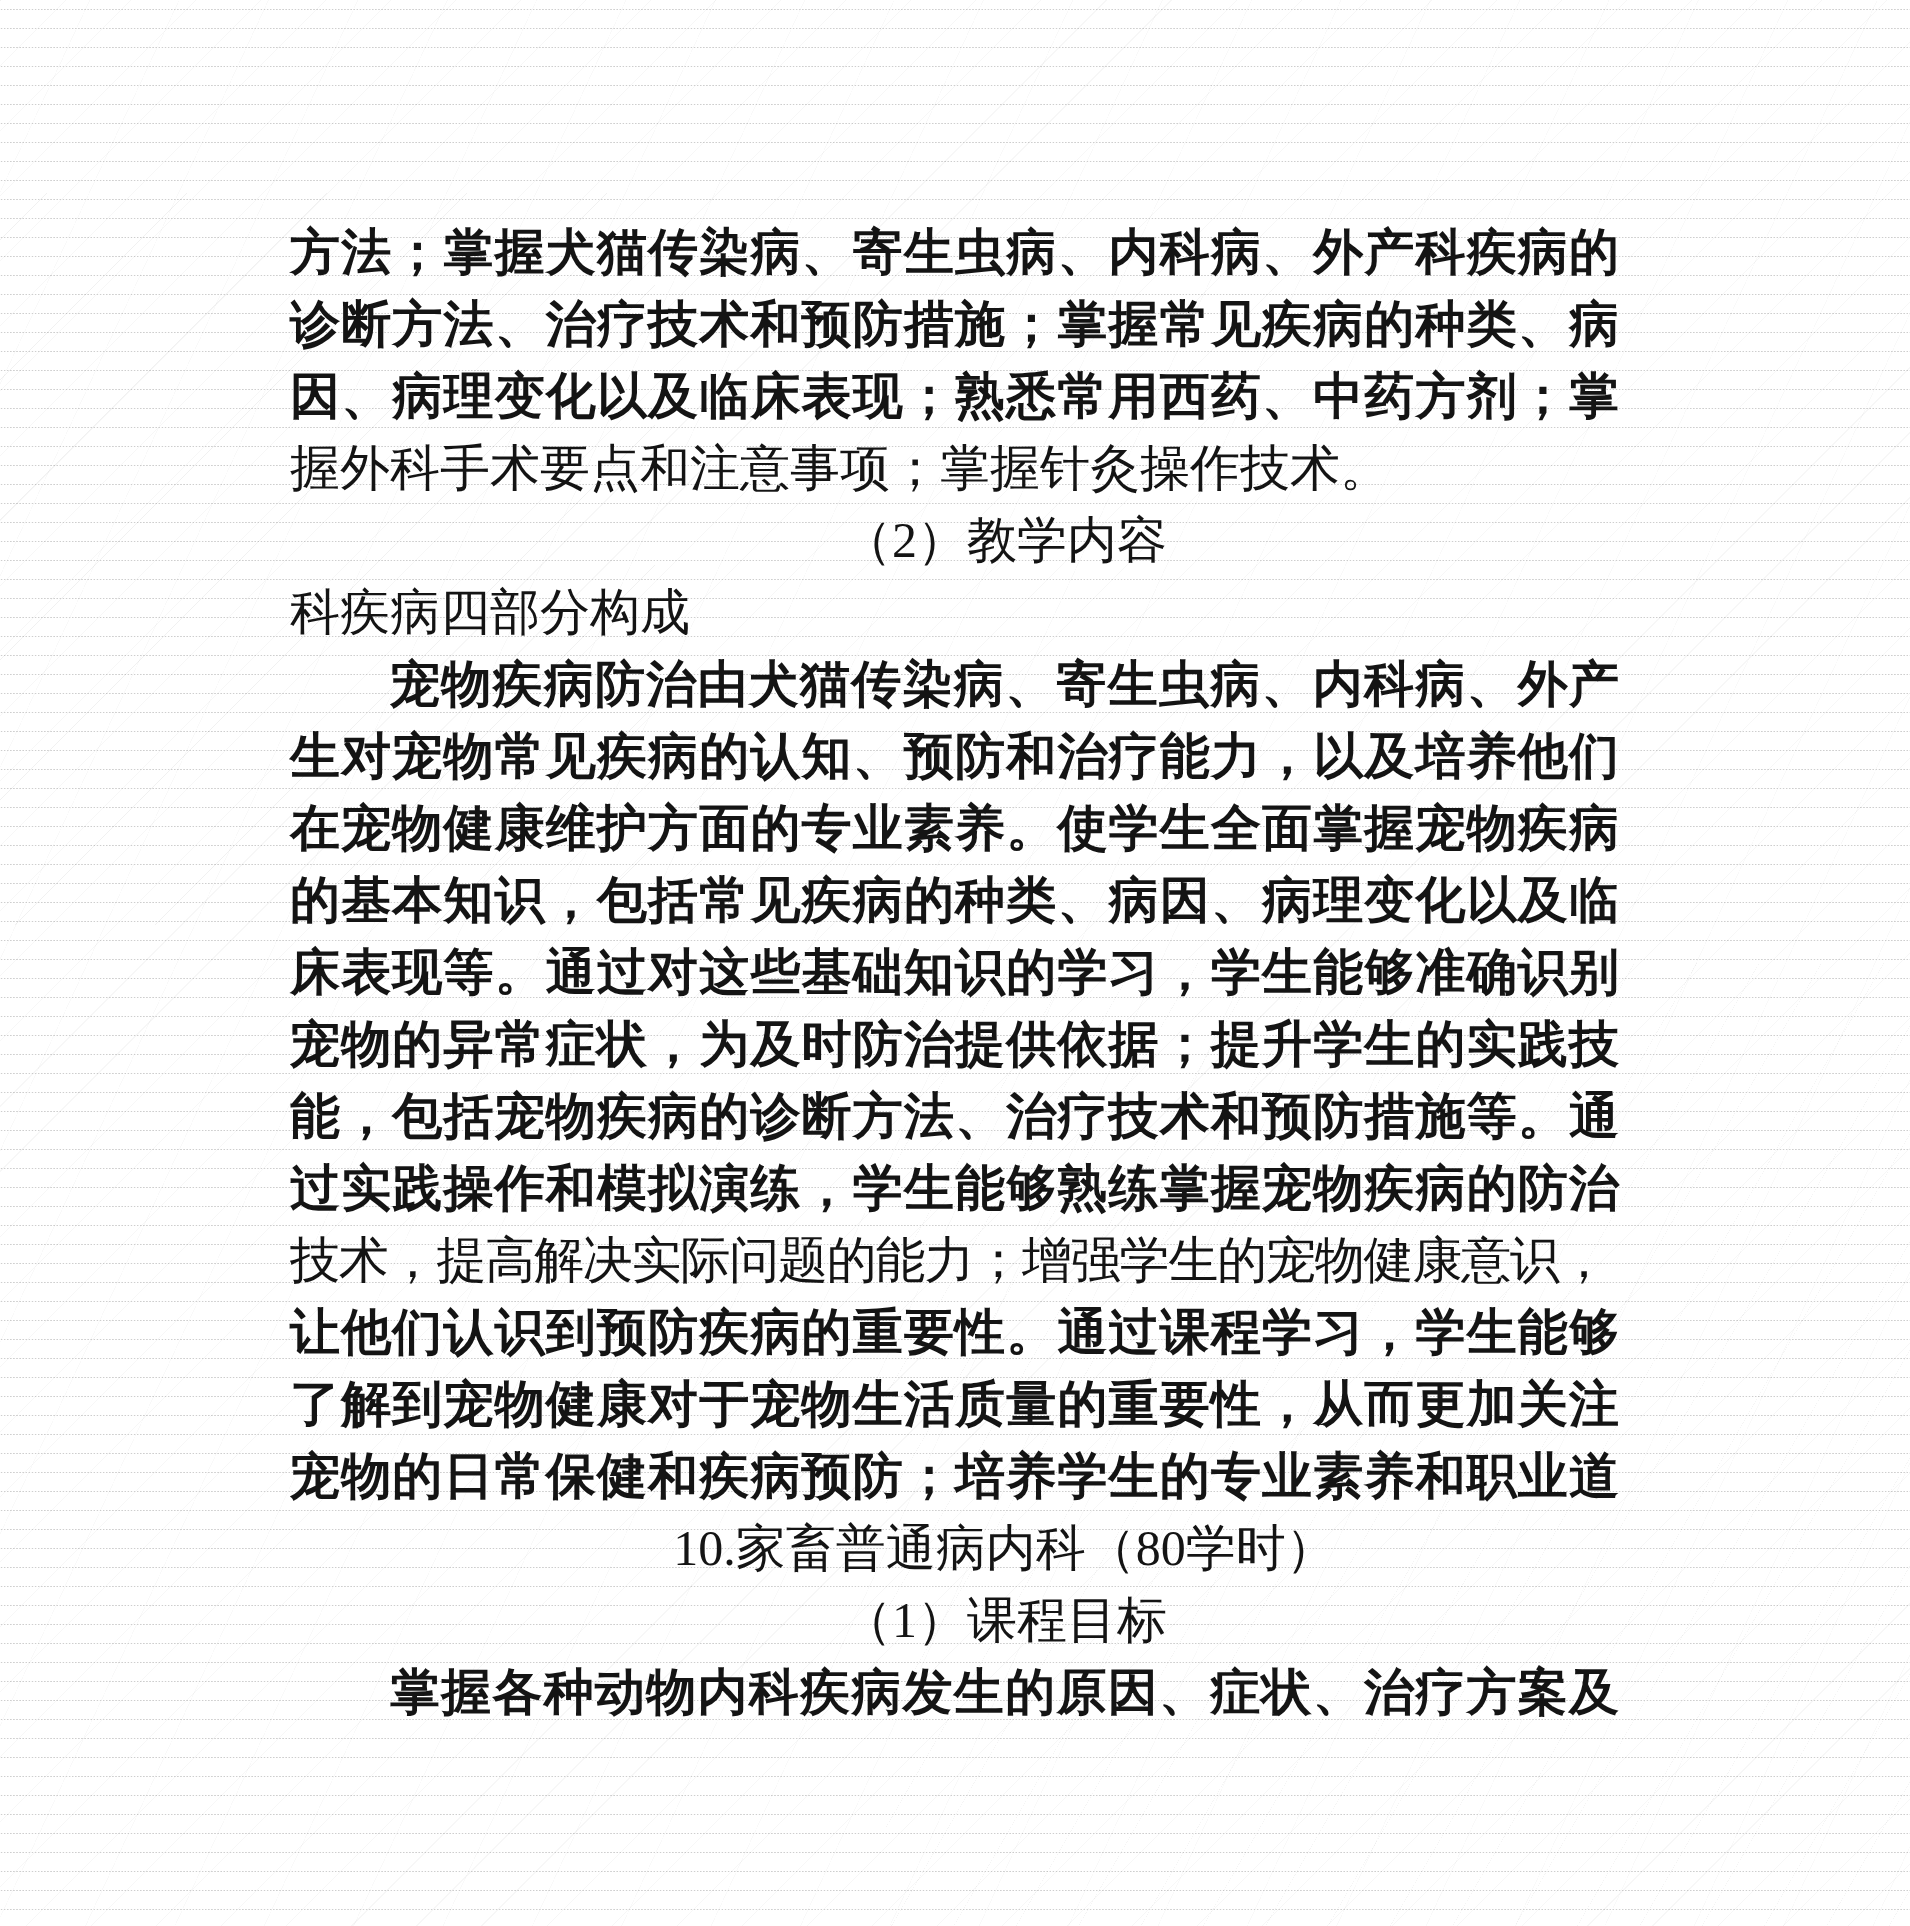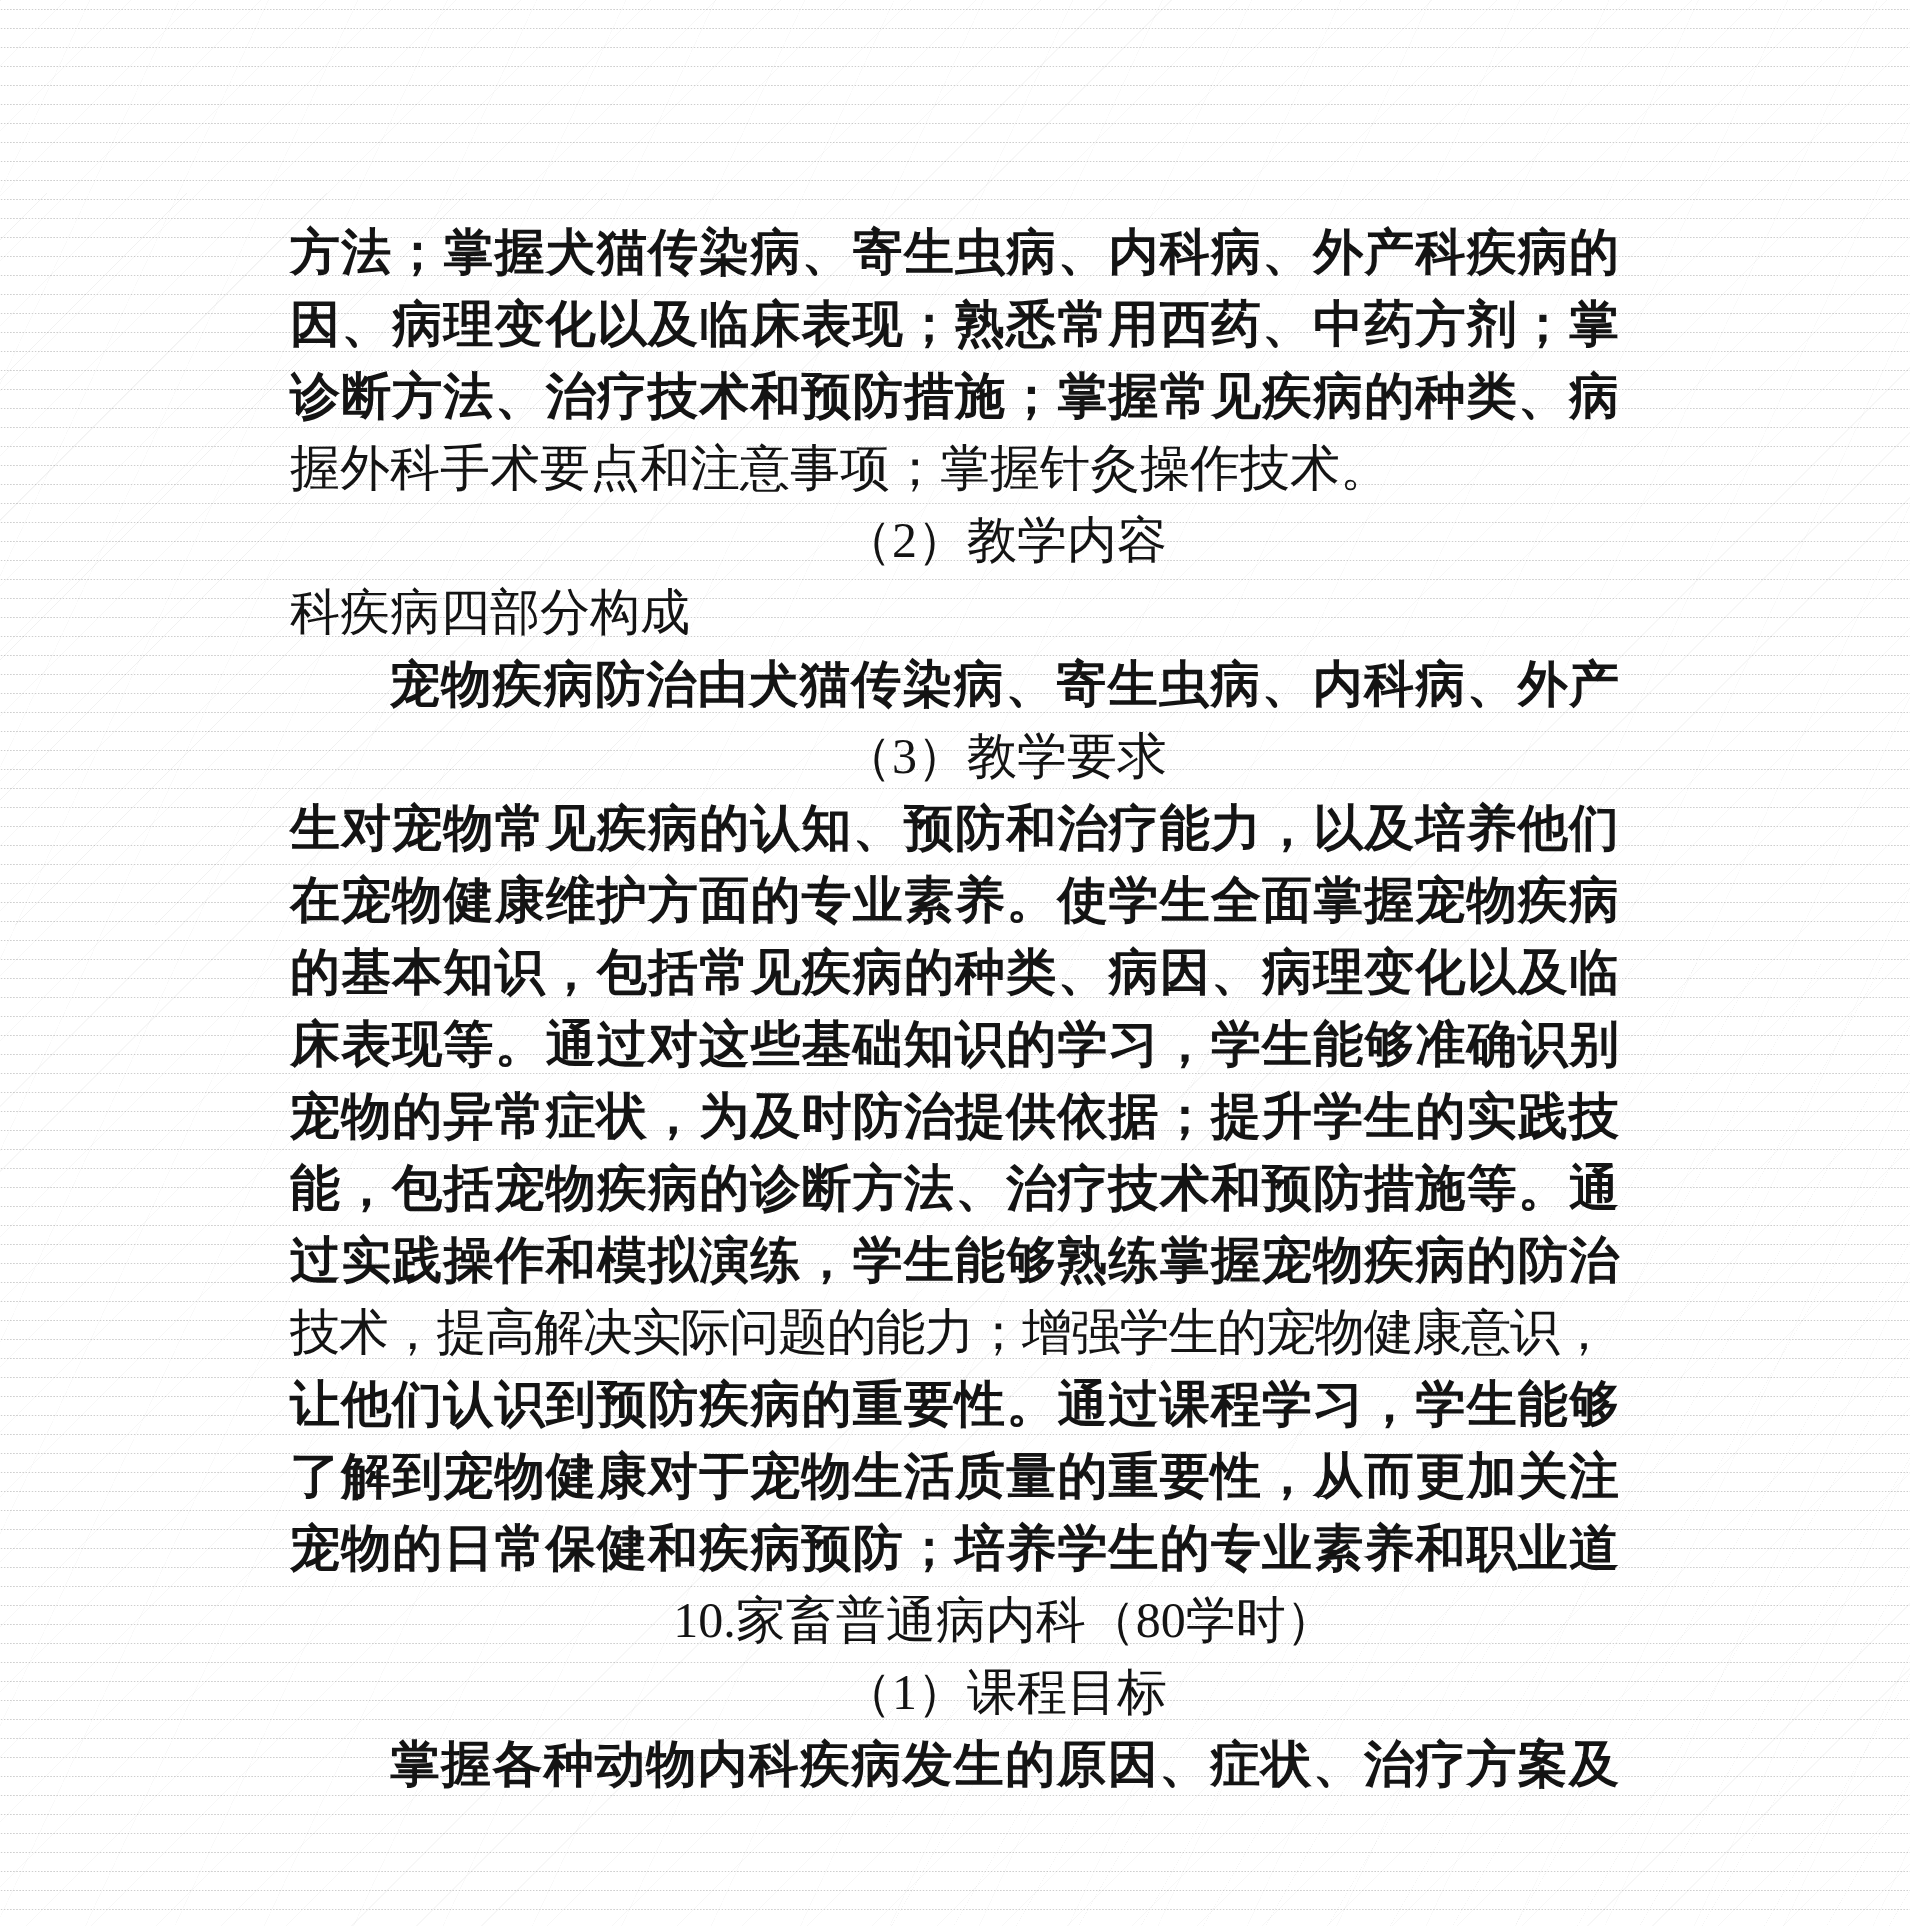--- a/index.html
+++ b/index.html
@@ -75,27 +75,26 @@
 </style>
 </head>
 <body>
 
 <div class="texture"></div>
 <div class="crease-left"></div>
 <div class="crease-right"></div>
 
 <main class="doc">
   <div class="ln jf">方法；掌握犬猫传染病、寄生虫病、内科病、外产科疾病的</div>
+  <div class="ln jf">诊断方法、治疗技术和预防措施；掌握常见疾病的种类、病</div>
   <div class="ln jf">因、病理变化以及临床表现；熟悉常用西药、中药方剂；掌</div>
-  <div class="ln jf">诊断方法、治疗技术和预防措施；掌握常见疾病的种类、病</div>
   <div class="ln">握外科手术要点和注意事项；掌握针灸操作技术。</div>
   <div class="ln ind">（2）教学内容</div>
   <div class="ln">科疾病四部分构成</div>
   <div class="ln ind jf">宠物疾病防治由犬猫传染病、寄生虫病、内科病、外产</div>
-  <div class="ln ind">（3）教学要求</div>
   <div class="ln jf">生对宠物常见疾病的认知、预防和治疗能力，以及培养他们</div>
   <div class="ln jf">在宠物健康维护方面的专业素养。使学生全面掌握宠物疾病</div>
   <div class="ln jf">的基本知识，包括常见疾病的种类、病因、病理变化以及临</div>
   <div class="ln jf">床表现等。通过对这些基础知识的学习，学生能够准确识别</div>
   <div class="ln jf">宠物的异常症状，为及时防治提供依据；提升学生的实践技</div>
   <div class="ln jf">能，包括宠物疾病的诊断方法、治疗技术和预防措施等。通</div>
   <div class="ln jf">过实践操作和模拟演练，学生能够熟练掌握宠物疾病的防治</div>
   <div class="ln tight">技术，提高解决实际问题的能力；增强学生的宠物健康意识，</div>
   <div class="ln jf">让他们认识到预防疾病的重要性。通过课程学习，学生能够</div>
   <div class="ln jf">了解到宠物健康对于宠物生活质量的重要性，从而更加关注</div>

